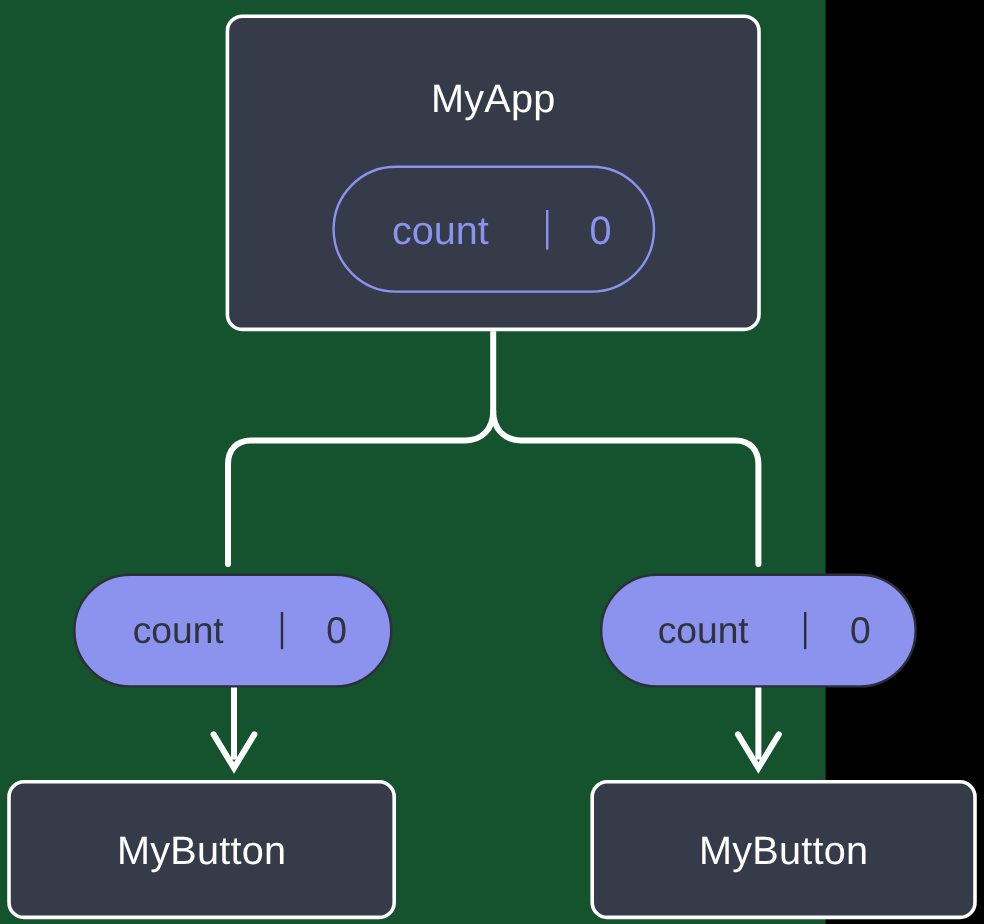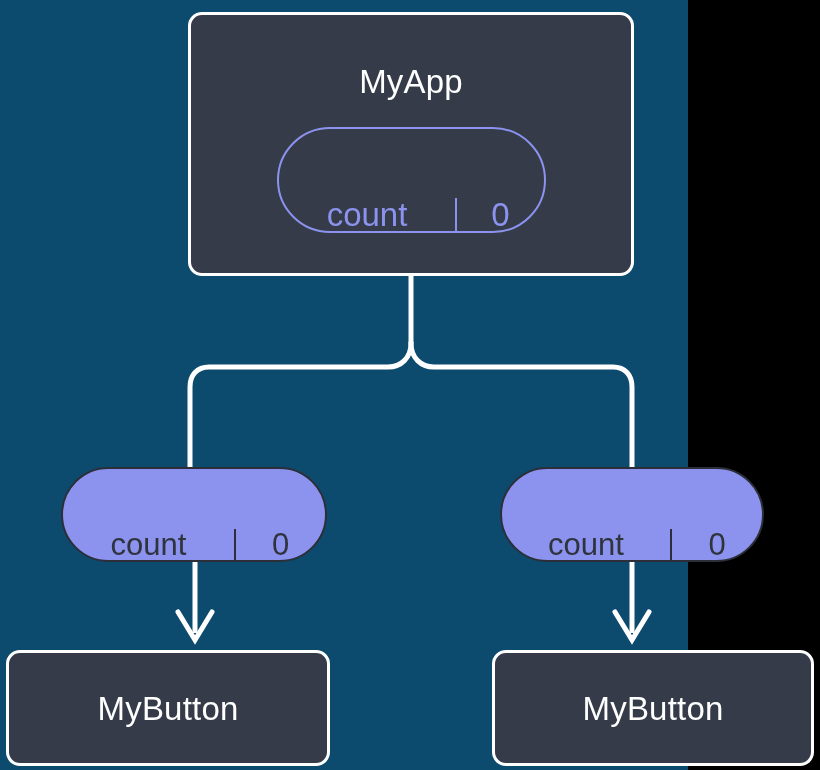--- a/index.html
+++ b/index.html
@@ -10,21 +10,21 @@
   body {
     width: 820px;
     height: 770px;
     overflow: hidden;
     font-family: "Liberation Sans", sans-serif;
   }
   #stage {
     position: relative;
     width: 688px;
     height: 770px;
-    background: #0c4a6e;
+    background: #14532d;
   }
   #edges {
     position: absolute;
     left: 0;
     top: 0;
     width: 820px;
     height: 770px;
     pointer-events: none;
   }
 
@@ -75,23 +75,24 @@
     top: 650px;
     width: 322px;
     height: 116px;
   }
 
   
   .pill {
     position: absolute;
     box-sizing: border-box;
     display: flex;
-    align-items: flex-end;
+    align-items: center;
     border-radius: 999px;
     overflow: hidden;
+    margin-top: 11px;
   }
   .pill-key, .pill-val {
     display: flex;
     align-items: center;
     justify-content: center;
     white-space: nowrap;
     line-height: 1;
   }
 
   

